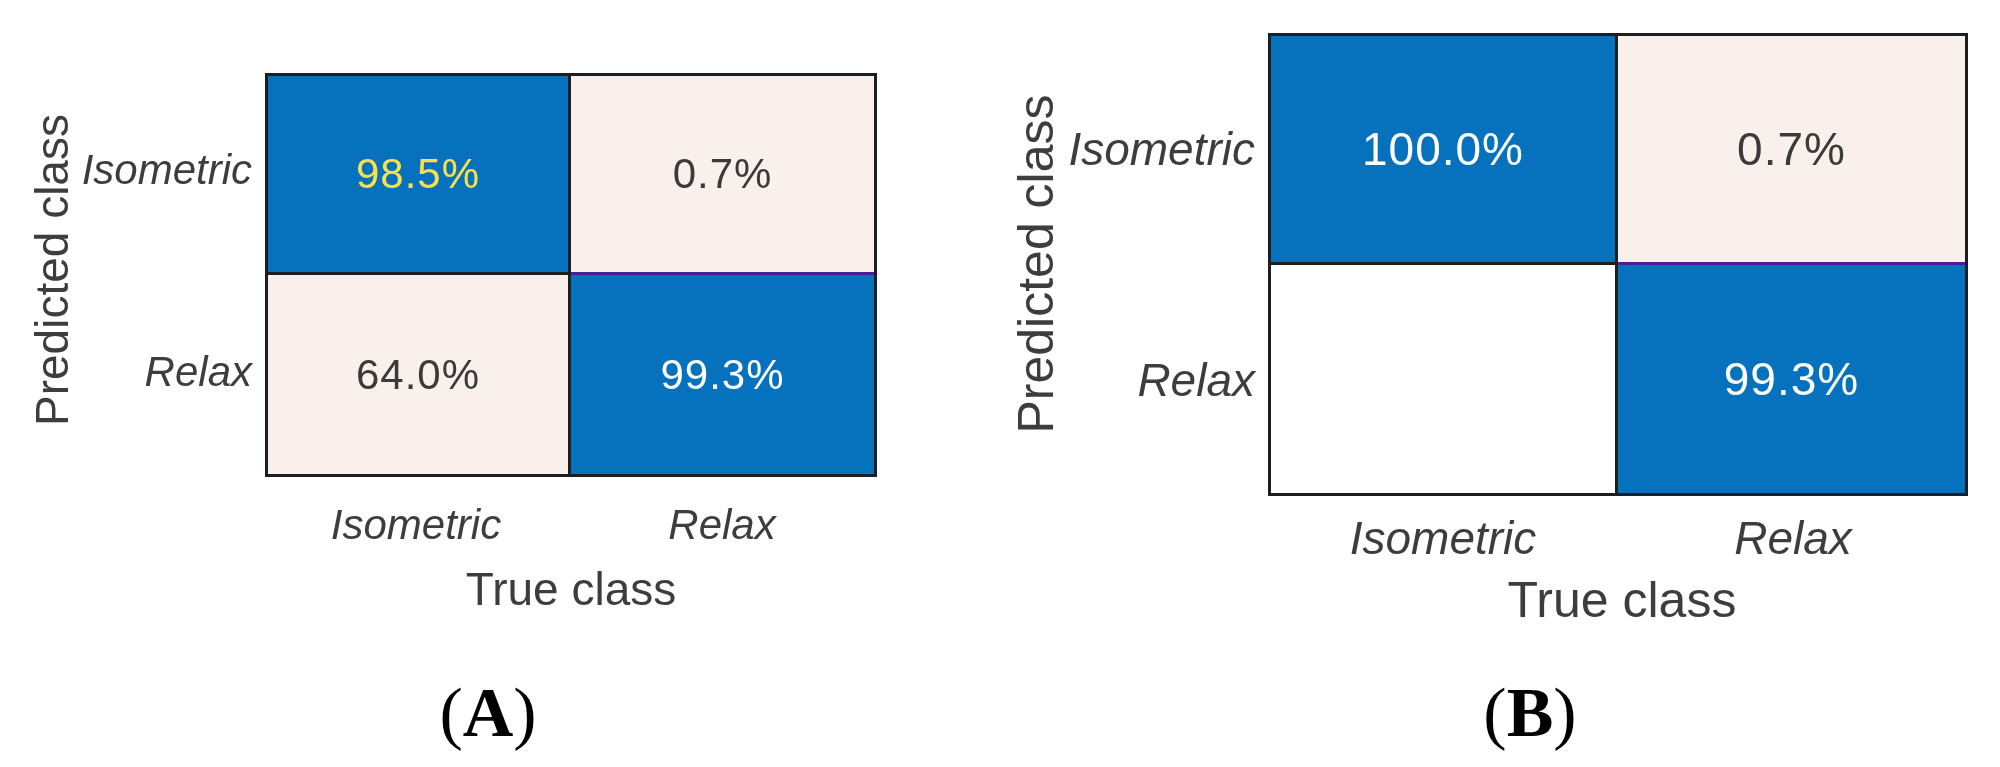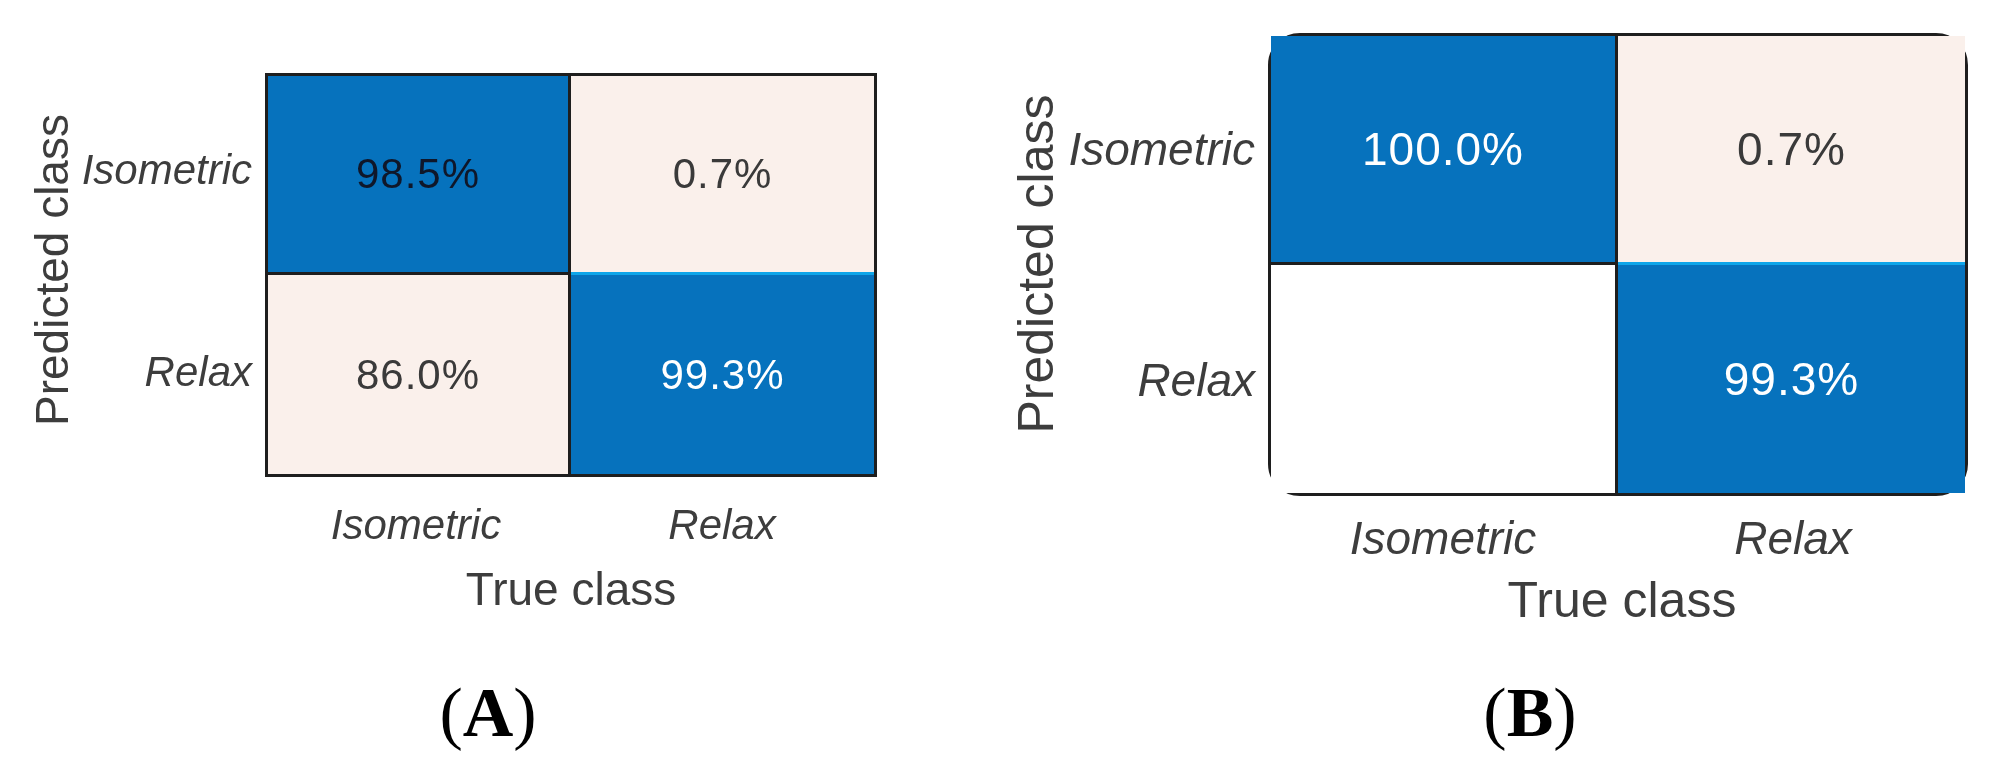--- a/index.html
+++ b/index.html
@@ -16,30 +16,30 @@
   
   .matrix {
     position: absolute;
     display: grid;
     grid-template-columns: 50% 50%;
     grid-template-rows: 50% 50%;
     border: 3px solid #1e1e1e;
     box-sizing: border-box;
   }
   .matrix-a { left: 265px; top: 73px;  width: 612px; height: 404px; }
-  .matrix-b { left: 1268px; top: 33px; width: 700px; height: 463px; border-radius: 32px; }
+  .matrix-b { left: 1268px; top: 33px; width: 700px; height: 463px; }
   .cell {
     display: flex;
     align-items: center;
     justify-content: center;
     box-sizing: border-box;
     letter-spacing: 1px;
   }
   .cell.r0c0 { border-right: 3px solid #1e1e1e; border-bottom: 3px solid #1e1e1e; }
-  .cell.r0c1 { border-bottom: 3px solid #0ea5e9; text-align: center; }
+  .cell.r0c1 { border-bottom: 3px solid #4c1d95; text-align: center; }
   .cell.r1c0 { border-right: 3px solid #1e1e1e; }
   .matrix-a .cell { font-size: 42px; }
   .matrix-b .cell { font-size: 46px; }
 
   
   .tick { color: #3d3d3d; white-space: nowrap; font-style: italic; }
   .row-tick { transform: translateY(-52%); text-align: right; }
   .col-tick { transform: translate(-50%, -50%); }
   .axis-label { color: #3d3d3d; white-space: nowrap; transform: translate(-50%, -50%); }
   .ylab { transform: translate(-50%, -50%) rotate(-90deg); }
@@ -66,23 +66,23 @@
 <div class="canvas">
 
   <div>
 
     <div class="abs axis-label ylab fz-a-axis" style="left:52px; top:270px;">Predicted class</div>
 
     <div class="abs tick row-tick fz-a" style="right:1748px; top:171px;">Isometric</div>
     <div class="abs tick row-tick fz-a" style="right:1748px; top:373px;">Relax</div>
 
     <div class="matrix matrix-a">
-      <div class="cell r0c0" style="background-color: rgb(6, 114, 189); color: #0f172a;">98.5%</div>
+      <div class="cell r0c0" style="background-color: rgb(6, 114, 189); color: #fde047;">98.5%</div>
       <div class="cell r0c1" style="background-color: rgb(250, 240, 235); color: rgb(58, 58, 58);">0.7%</div>
-      <div class="cell r1c0" style="background-color: rgb(250, 240, 235); color: rgb(58, 58, 58);">86.0%</div>
+      <div class="cell r1c0" style="background-color: rgb(250, 240, 235); color: rgb(58, 58, 58);">64.0%</div>
       <div class="cell r1c1" style="background-color: rgb(6, 114, 189); color: rgb(255, 255, 255);">99.3%</div>
     </div>
 
     <div class="abs tick col-tick fz-a" style="left:416px; top:525px;">Isometric</div>
     <div class="abs tick col-tick fz-a" style="left:722px; top:525px;">Relax</div>
 
     <div class="abs axis-label fz-a-axis" style="left:571px; top:589px;">True class</div>
 
     <div class="abs caption" style="left:488px; top:713px;">
       <span class="paren">(</span><span class="letter">A</span><span class="paren">)</span>

